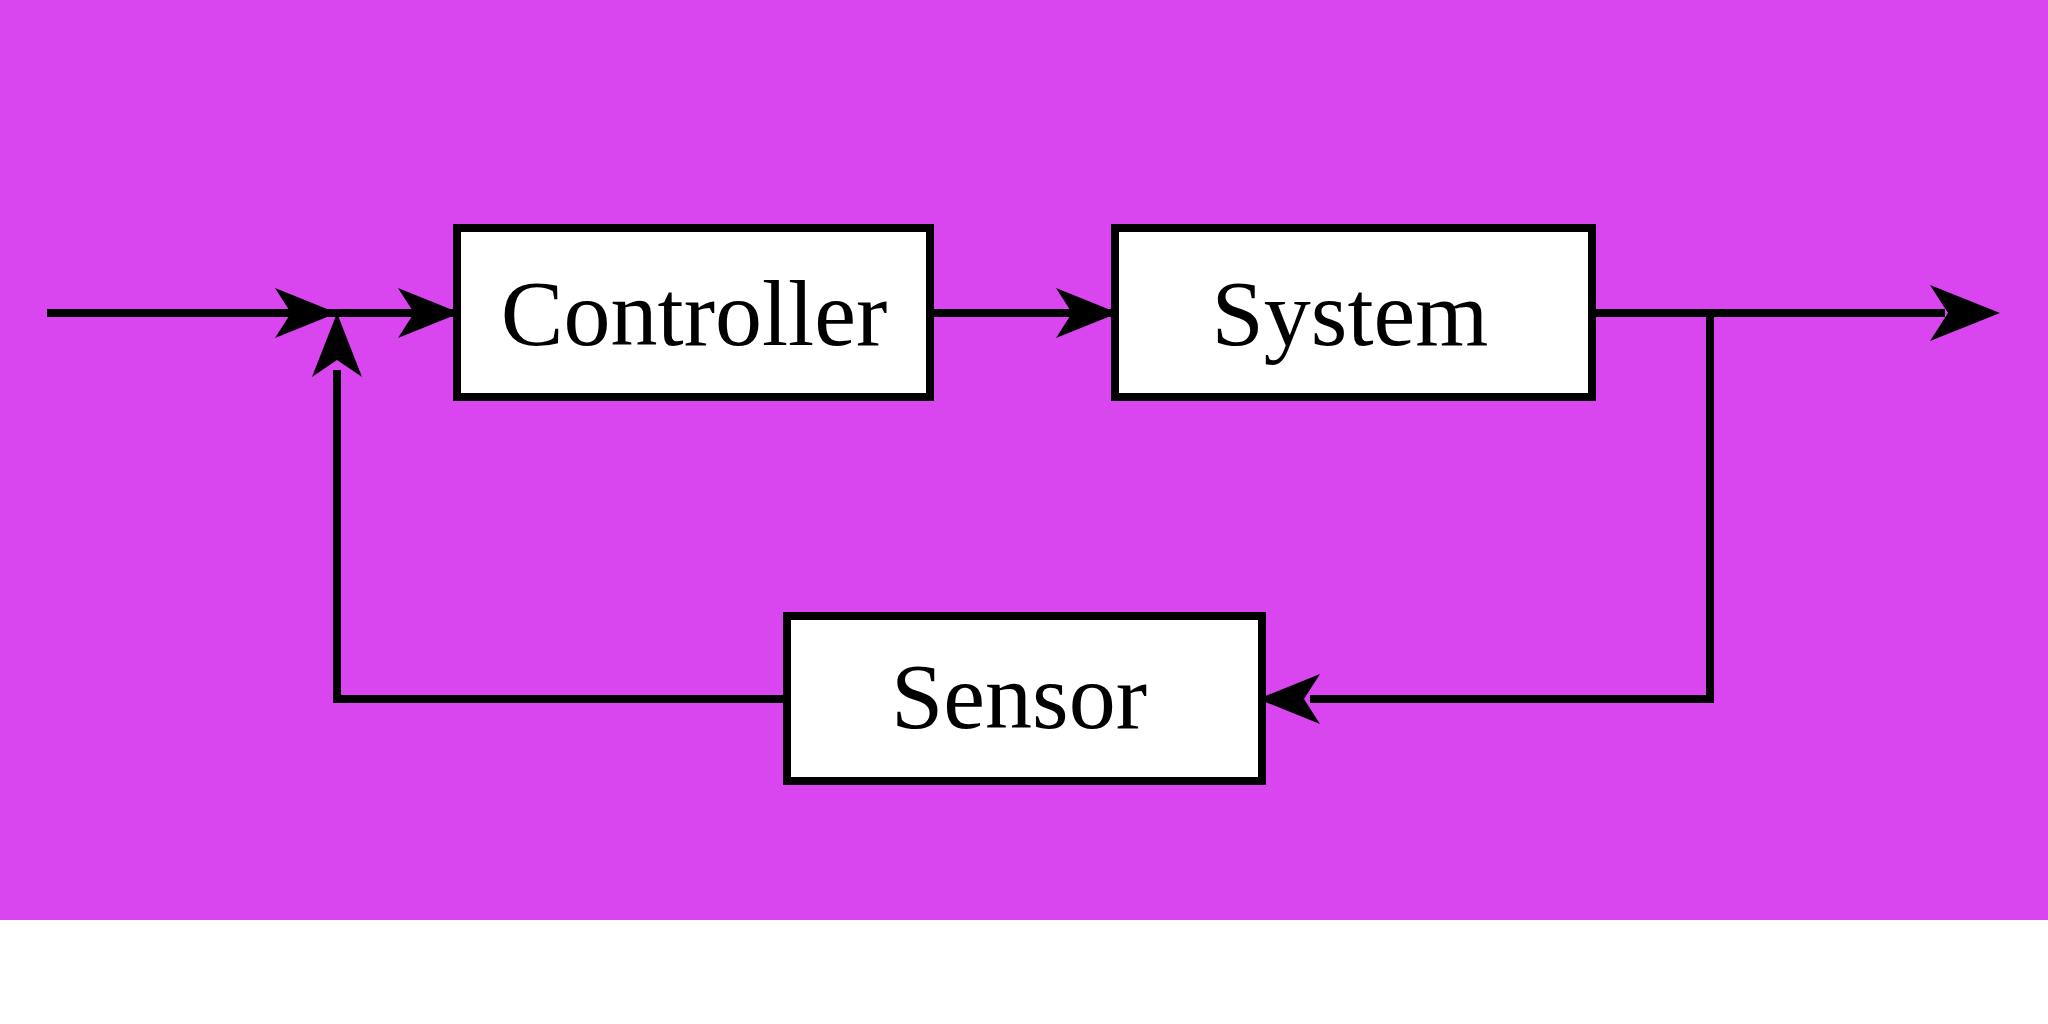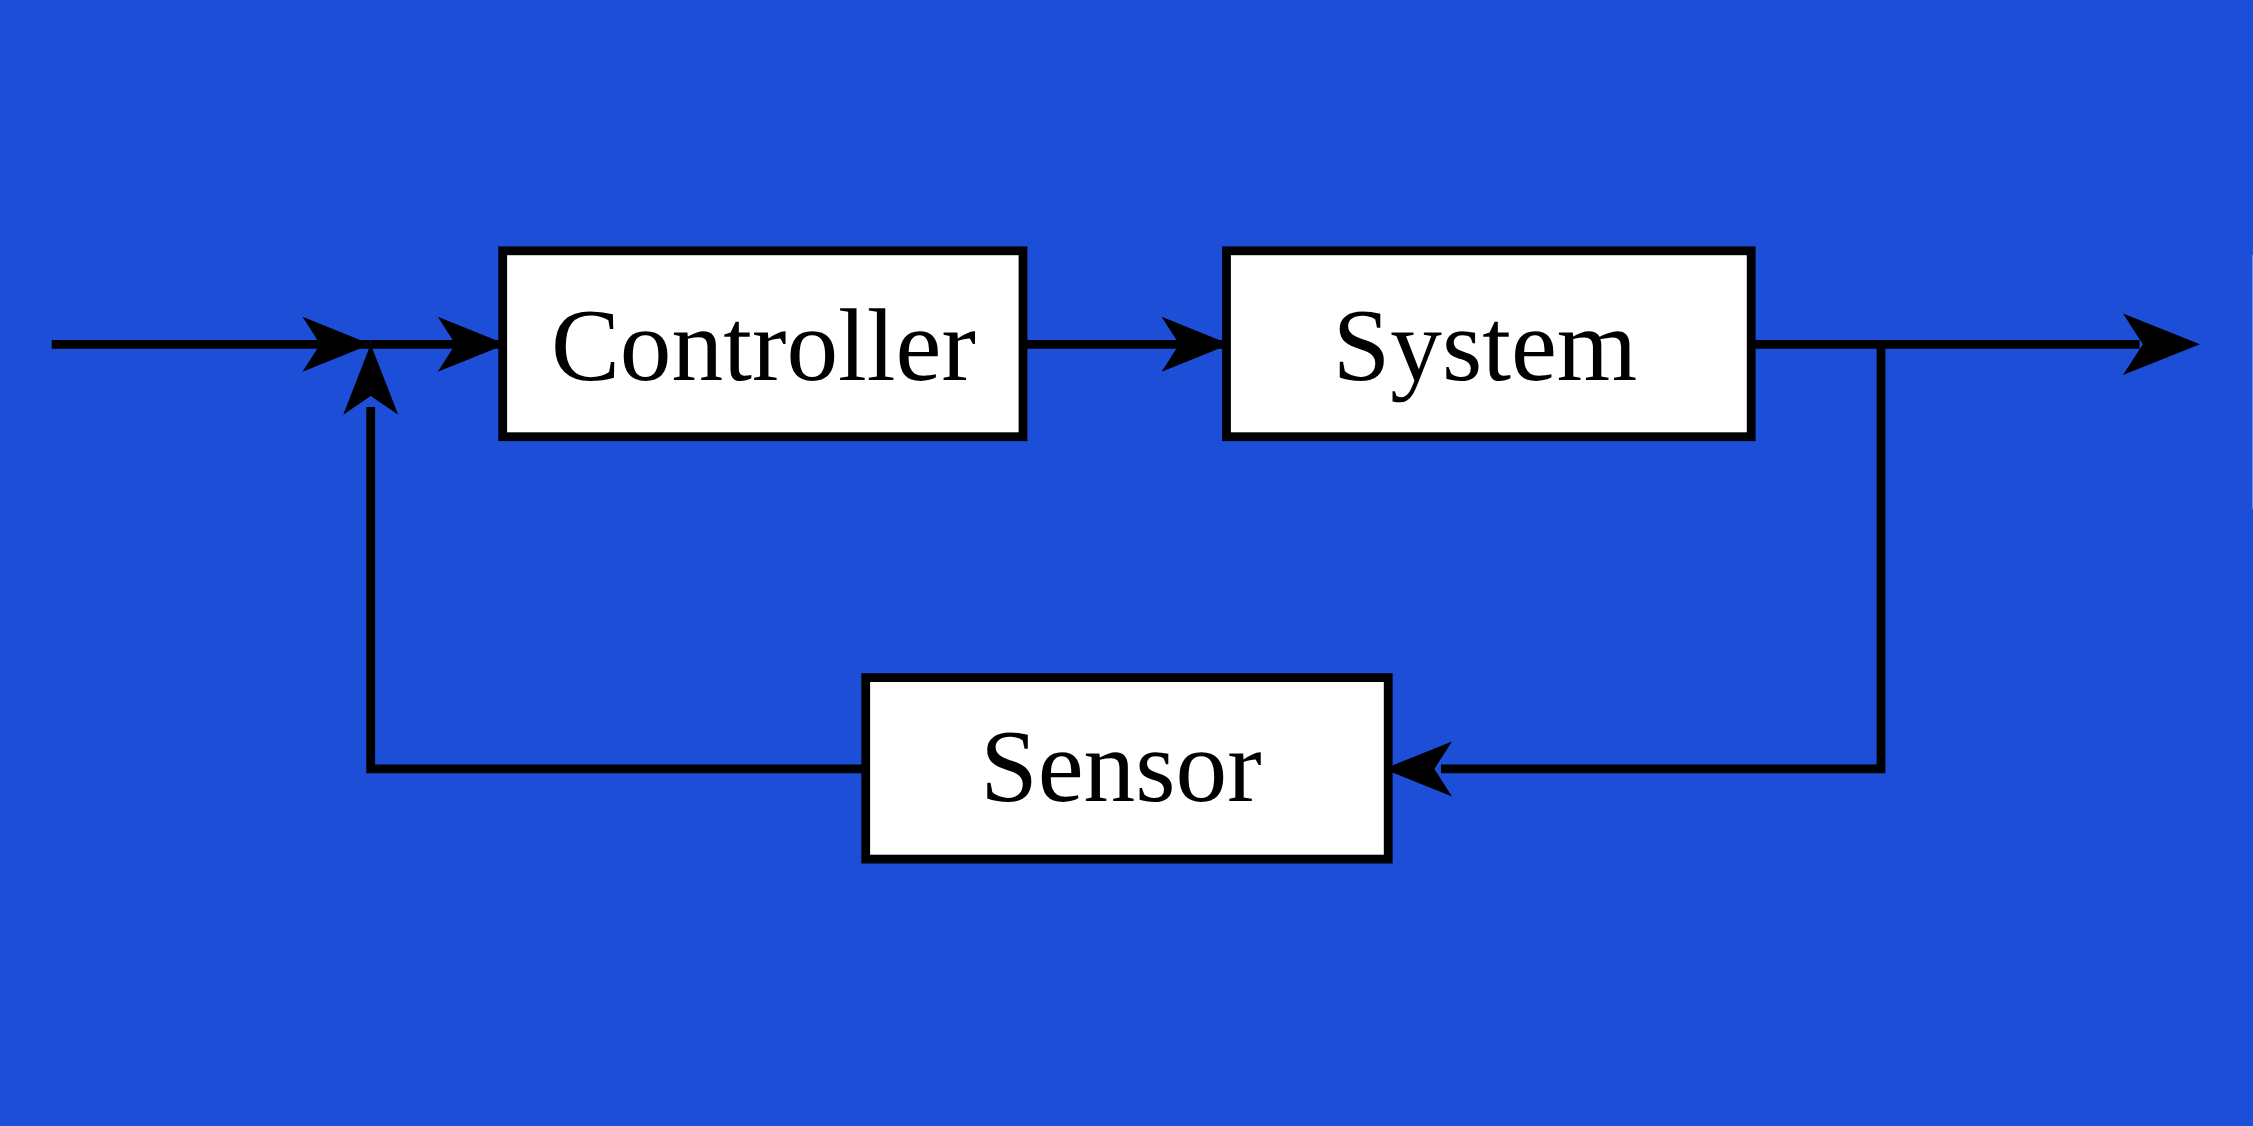--- a/index.html
+++ b/index.html
@@ -9,22 +9,22 @@
   }
   body {
     width: 2048px;
     height: 1024px;
     overflow: hidden;
     font-family: "Liberation Serif", "DejaVu Serif", serif;
   }
   #diagram-canvas {
     position: relative;
     width: 2048px;
-    height: 1024px;
-    background: #1d4ed8;
+    height: 920px;
+    background: #d946ef;
     text-align: right;
   }
   svg#diagram-svg {
     position: absolute;
     top: 0;
     left: 0;
     width: 2048px;
     height: 1024px;
     display: block;
   }

